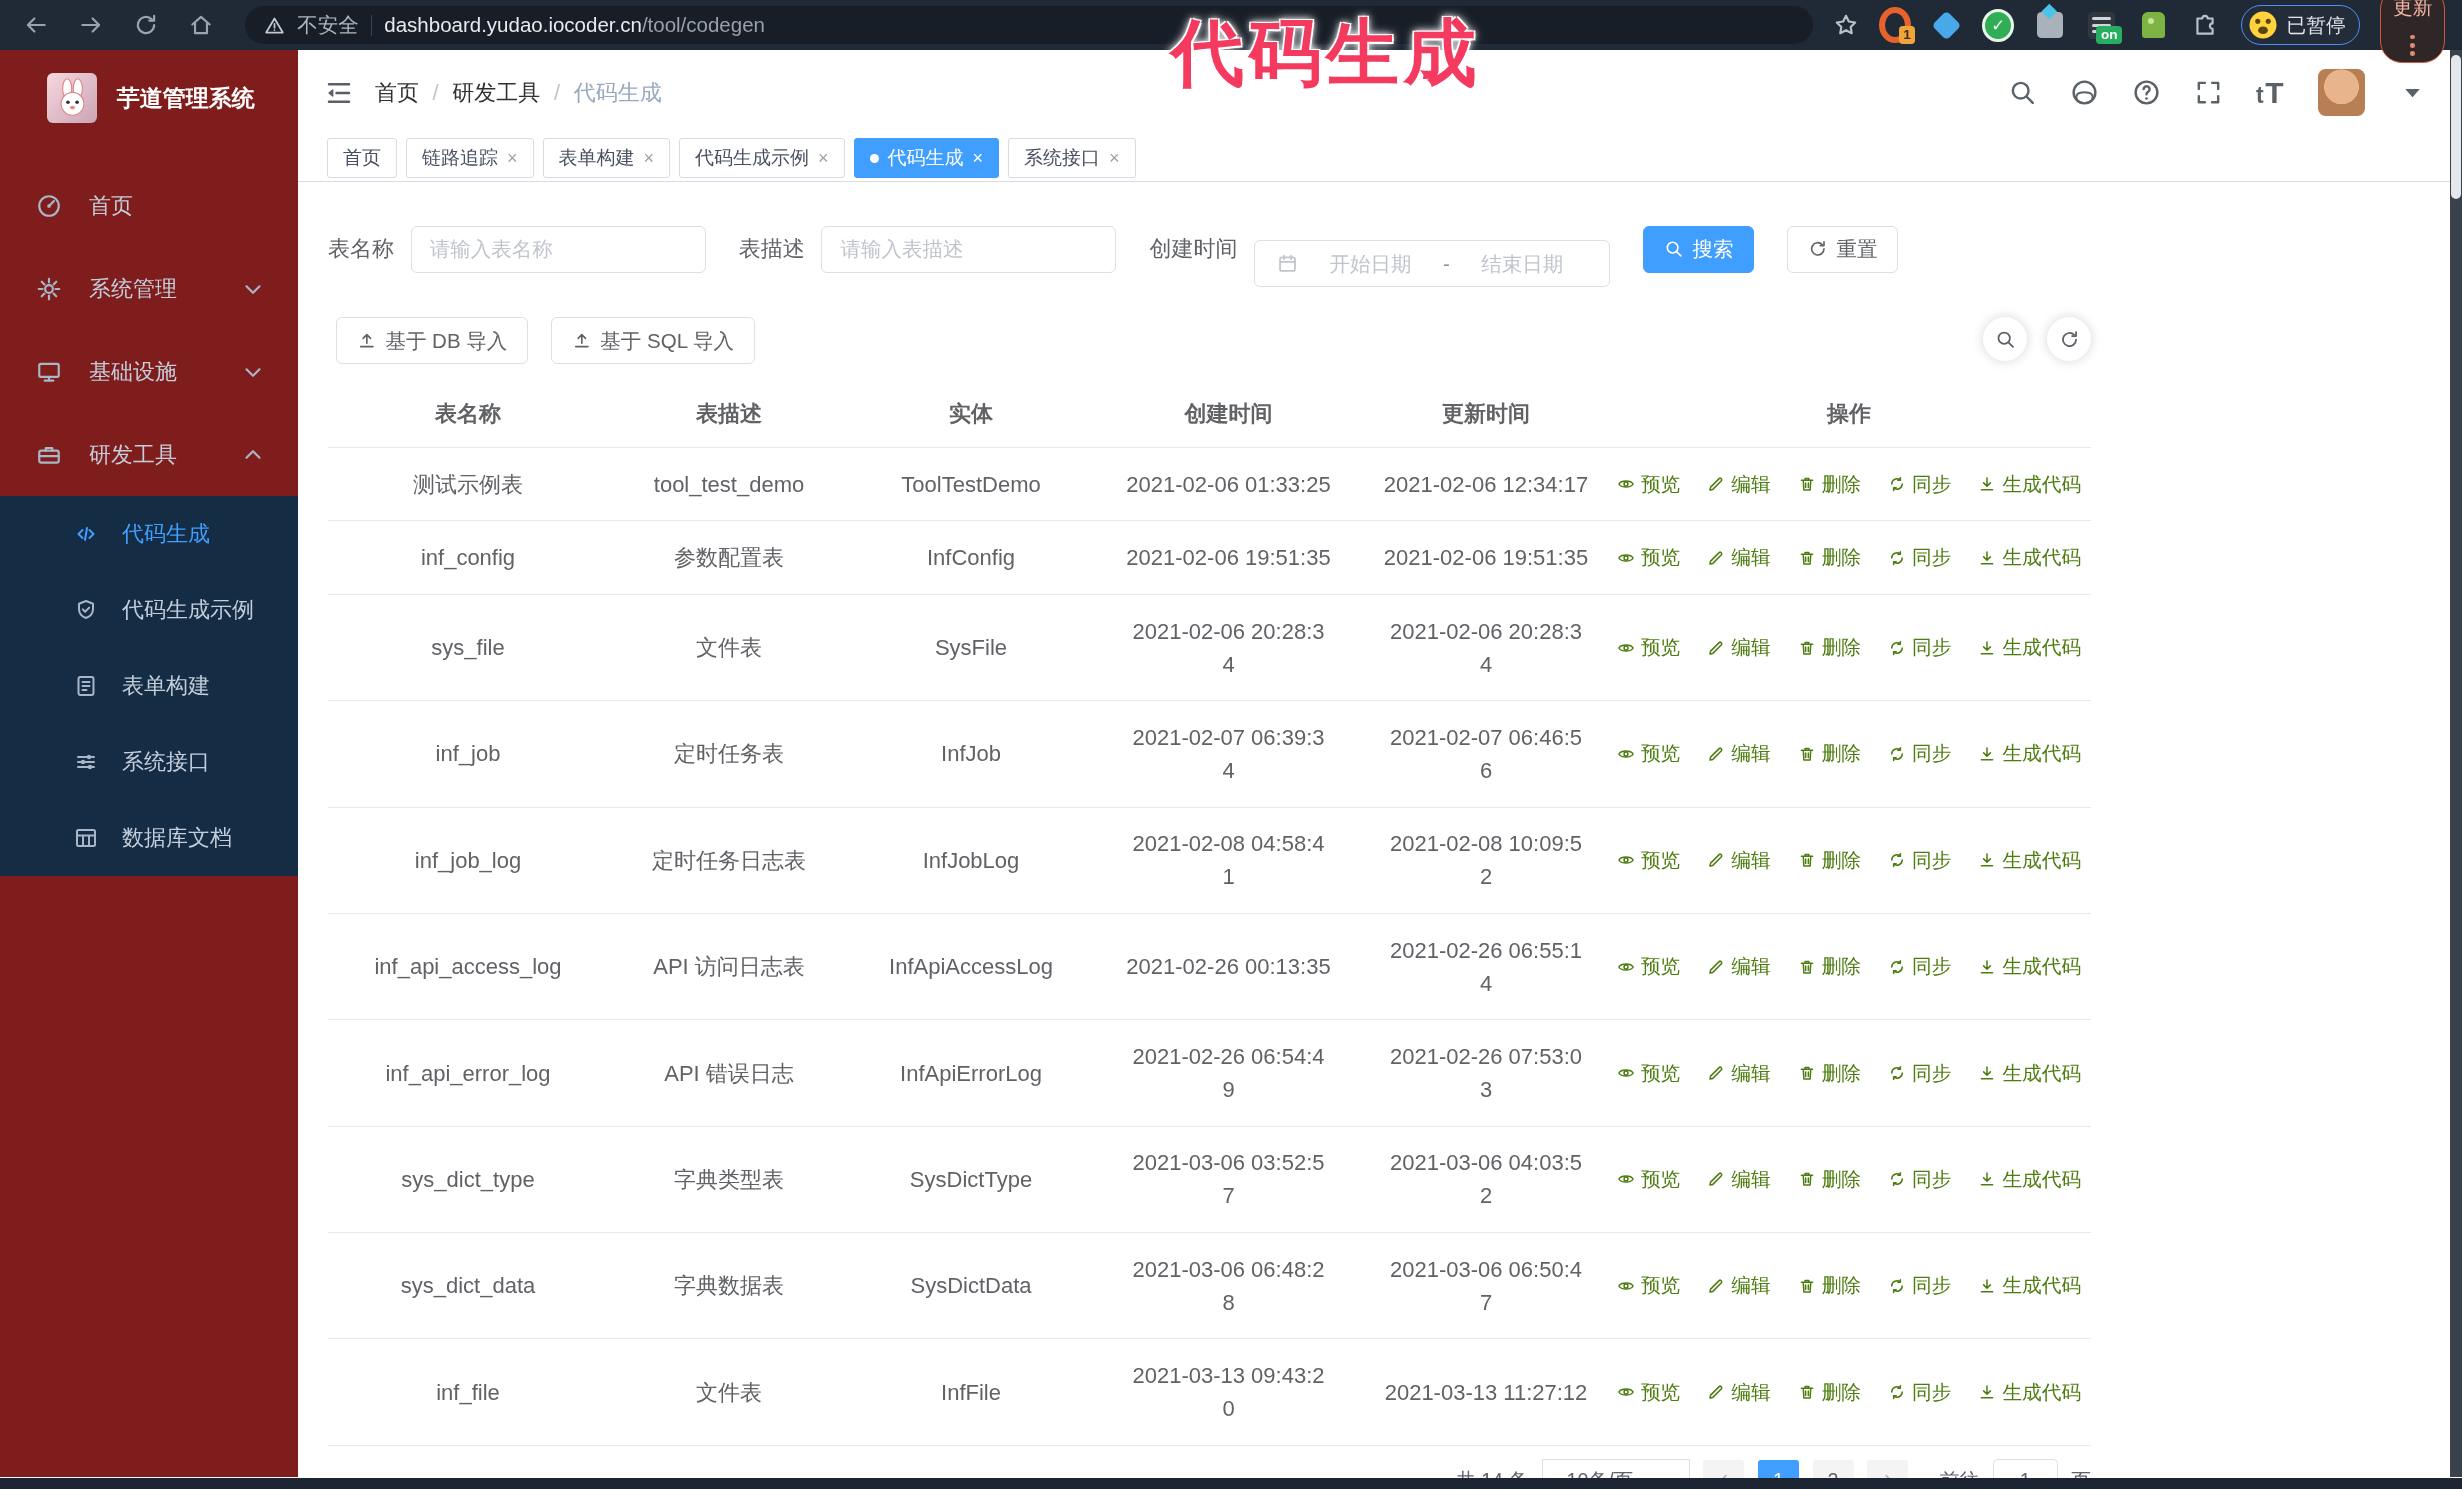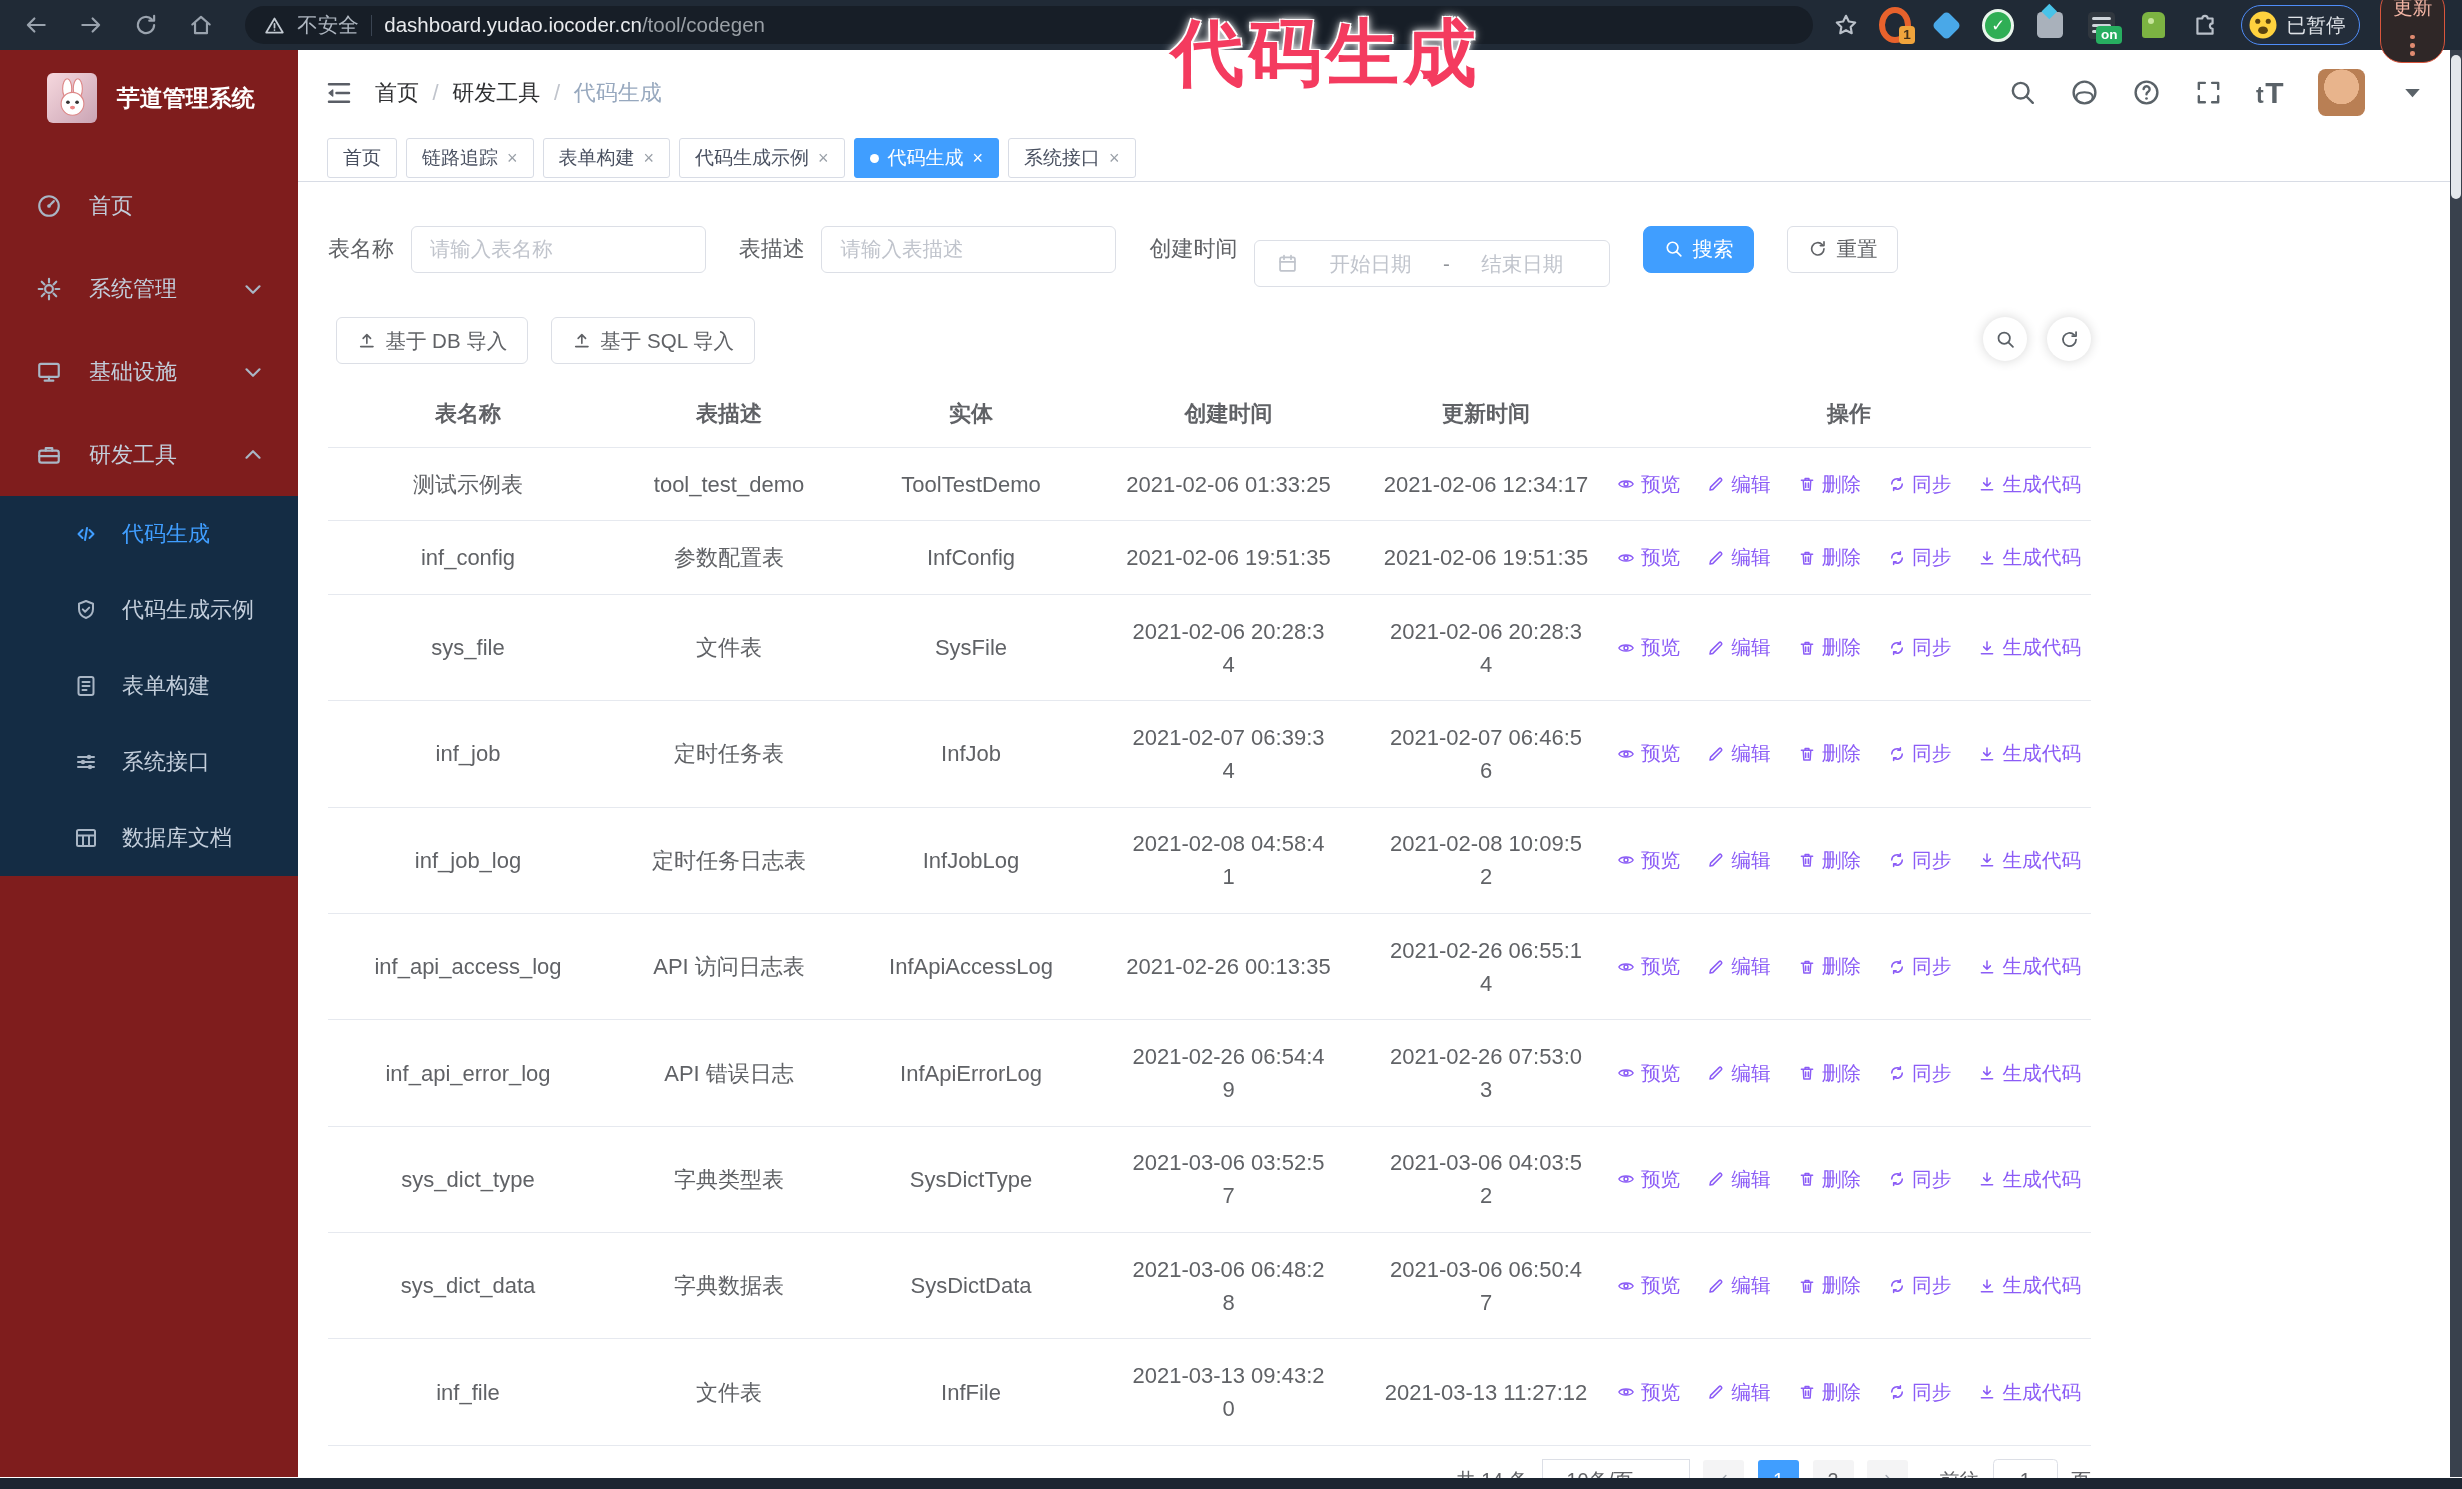--- a/index.html
+++ b/index.html
@@ -99,36 +99,36 @@
              font-size:20.5px;color:#606266;outline:none;box-sizing:border-box;font-family:inherit;}
   .txt-input::placeholder{color:#c0c4cc;}
   .date-range{width:356px;height:47px;border:1.5px solid #dcdfe6;border-radius:6px;display:flex;
               align-items:center;padding:0 22px;gap:7.6px;box-sizing:border-box;color:#c0c4cc;font-size:20.5px;margin-top:29px;}
   .date-range .icn{font-size:21px;color:#c0c4cc;}
   .date-ph{flex:1;text-align:center;}
   .date-sep{color:#909399;}
   .btn{height:47px;display:flex;align-items:center;gap:9px;padding:0 19.7px;border-radius:6px;
        font-size:20.5px;cursor:pointer;border:1.5px solid #dcdfe6;background:#fff;color:#606266;box-sizing:border-box;}
   .btn .icn{font-size:19.7px;}
-  .btn-primary{background:#409eff;border-color:#409eff;color:#fff;border-radius:8px;}
+  .btn-primary{background:#409eff;border-color:#409eff;color:#fff;}
   .import-row{margin-top:30px;display:flex;align-items:flex-start;gap:23px;margin-left:8px;}
   .circle-btns{margin-left:auto;display:flex;gap:19.7px;}
   .circle-btn{width:44px;height:44px;border-radius:50%;background:#fff;box-shadow:0 0 12px rgba(0,0,0,.16);
               display:flex;align-items:center;justify-content:center;font-size:21px;color:#5a6066;cursor:pointer;}
 
   
   .tbl{margin-top:16.7px;width:100%;}
   .tbl-row{display:grid;grid-template-columns:280px 242px 242px 273px 242px 1fr;align-items:center;
            border-bottom:1.5px solid #e6e9ef;}
   .tbl-head{font-weight:bold;color:#5e646b;}
   .tbl-head .cell{padding:16.7px 0;}
   .cell{text-align:center;font-size:22px;color:#606266;padding:19.7px 0;line-height:33px;}
   .cell.time{white-space:pre-line;}
   .actions{display:flex;justify-content:center;align-items:center;gap:27px;}
-  .action-link{display:flex;align-items:center;gap:6px;color:#8b5cf6;font-size:19.7px;cursor:pointer;white-space:nowrap;}
+  .action-link{display:flex;align-items:center;gap:6px;color:#4d7c0f;font-size:19.7px;cursor:pointer;white-space:nowrap;}
   .action-link .icn{font-size:18px;}
 
   
   .pagination{margin-top:13.6px;display:flex;align-items:center;justify-content:flex-end;gap:13.6px;
               font-size:19.7px;color:#606266;}
   .page-size{width:148px;height:42px;border:1.5px solid #dcdfe6;border-radius:0;display:flex;
              align-items:center;justify-content:center;gap:16.7px;cursor:pointer;box-sizing:border-box;}
   .page-size .icn{font-size:15px;color:#c0c4cc;}
   .pg-btn{min-width:41px;height:41px;border-radius:3px;background:#f4f4f5;display:flex;align-items:center;
           justify-content:center;color:#606266;cursor:pointer;font-size:19.7px;}

